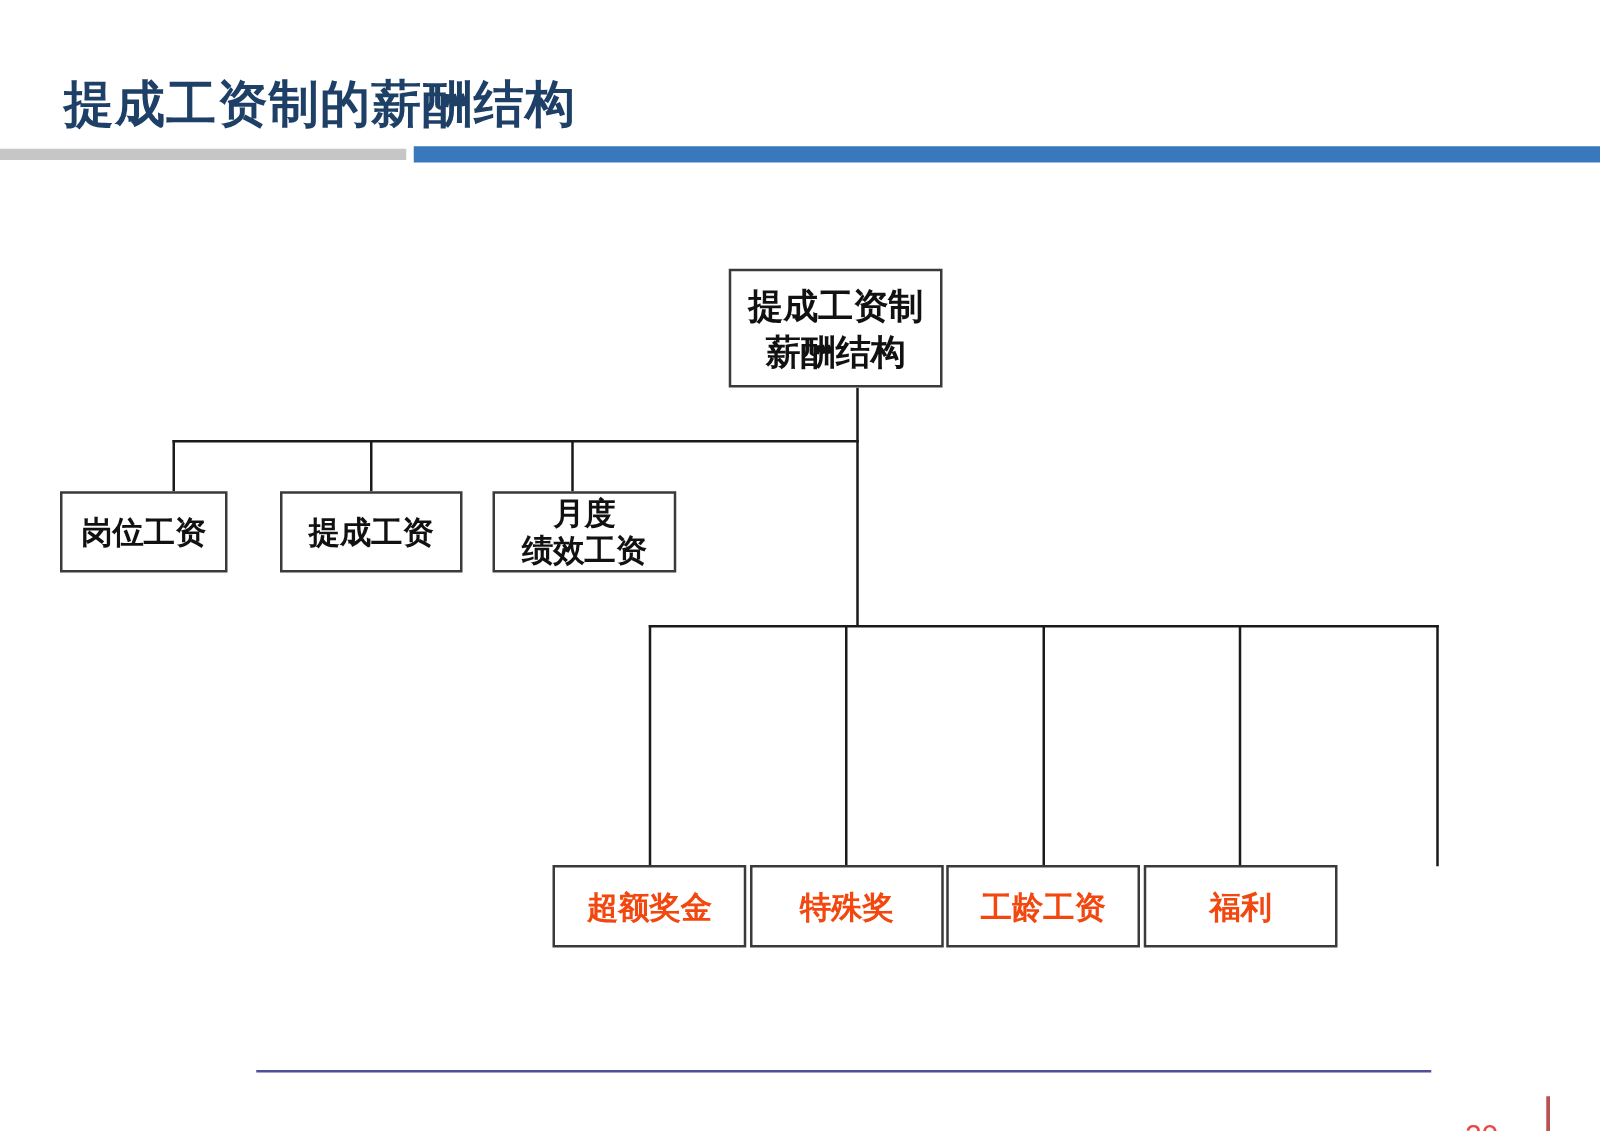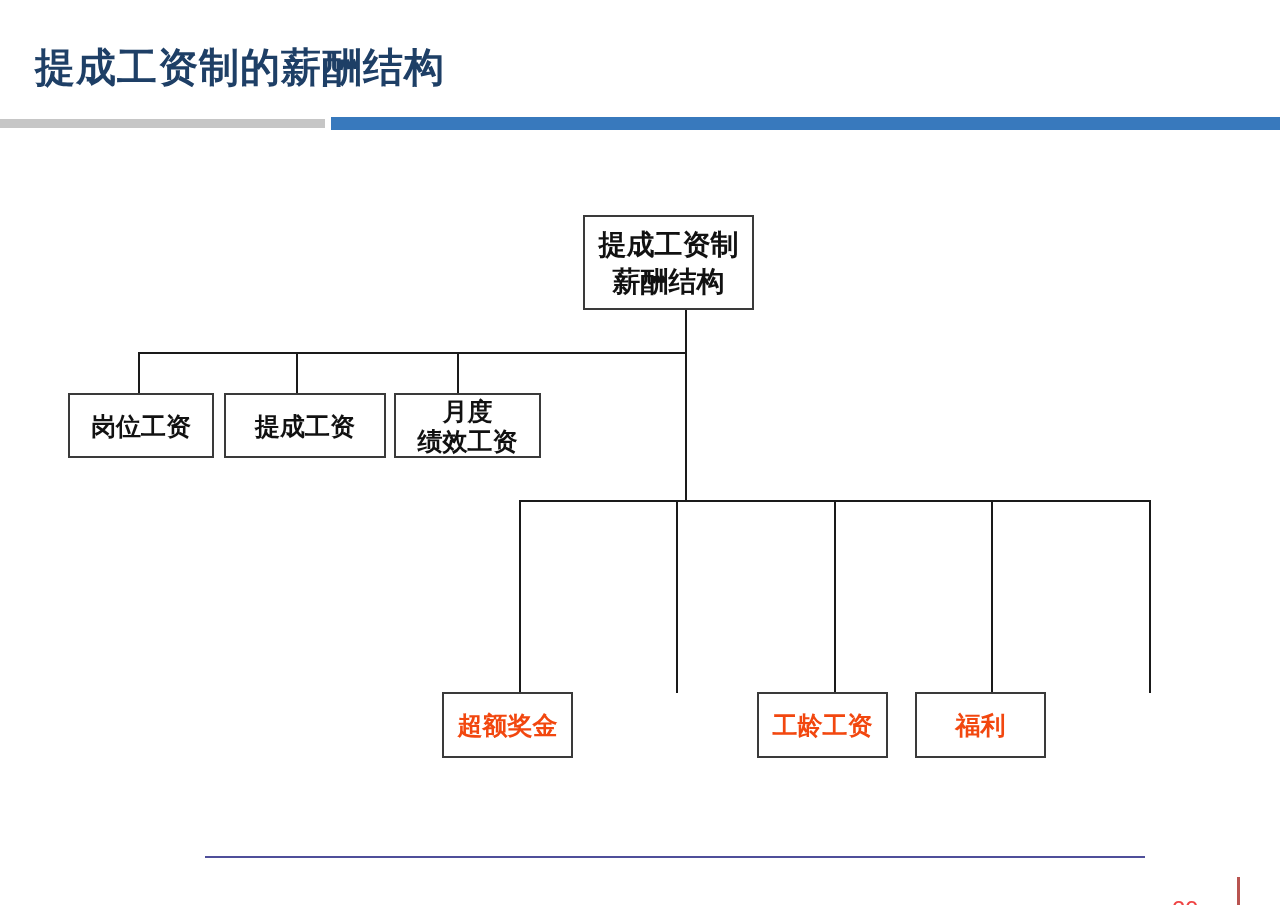--- a/index.html
+++ b/index.html
@@ -14,21 +14,21 @@
   }
   html,body{margin:0;padding:0;background:#fff;}
   .slide{
     position:relative;
     width:1280px;height:905px;
     background:#ffffff;
     overflow:hidden;
     font-family:"Liberation Sans","DejaVu Sans",sans-serif;
   }
   .title{
-    position:absolute;left:35px;top:40px;margin:0;
+    position:absolute;left:35px;top:40px;margin:16px;
     font-size:40px;font-weight:700;color:var(--title);
     letter-spacing:1px;white-space:nowrap;
   }
   .bar{position:absolute;}
   .bar-gray{left:0;top:119px;width:325px;height:9px;background:var(--divider-gray);}
   .bar-blue{left:331px;top:117px;width:949px;height:13px;background:var(--divider-blue);}
 
   .conn{position:absolute;background:var(--connector);}
   .conn.h{height:2px;}
   .conn.v{width:2px;}
@@ -36,21 +36,21 @@
   .node{
     position:absolute;box-sizing:border-box;
     border:2px solid var(--node-border);
     background:#fff;
     display:flex;align-items:center;justify-content:center;
     text-align:center;font-weight:700;color:#111;
     white-space:pre-line;
   }
   .node.root{left:583px;top:215px;width:171px;height:95px;font-size:28px;line-height:37px;}
   .node.lvl{top:393px;height:65px;font-size:25px;line-height:30px;}
-  .node.btm{top:692px;height:66px;width:131px;font-size:25px;color:var(--bottom-node-text);}
+  .node.btm{top:692px;height:66px;width:155px;font-size:25px;color:var(--bottom-node-text);}
 
   .footer-line{position:absolute;left:205px;top:856px;width:940px;height:2px;background:var(--footer-line);}
   .page-number{position:absolute;left:1172px;top:896px;width:44px;text-align:left;font-size:24px;color:#ef4444;}
   .footer-tick{position:absolute;left:1237px;top:877px;width:3px;height:28px;background:var(--footer-tick);}
 </style>
 </head>
 <body>
 
 <div class="slide">
 
@@ -67,26 +67,27 @@
   <div class="conn h" style="left:519px;top:500px;width:632px"></div>
   <div class="conn v" style="left:519px;top:500px;height:193px"></div>
   <div class="conn v" style="left:676px;top:500px;height:193px"></div>
   <div class="conn v" style="left:834px;top:500px;height:193px"></div>
   <div class="conn v" style="left:991px;top:500px;height:193px"></div>
   <div class="conn v" style="left:1149px;top:500px;height:193px"></div>
 
   <div class="node root">提成工资制
 薪酬结构</div>
 
-  <div class="node lvl" style="left:68px;width:146px">岗位工资</div>
-  <div class="node lvl" style="left:224px;width:162px">提成工资</div>
+  <div class="node lvl" style="left:48px;width:134px">岗位工资</div>
+  <div class="node lvl" style="left:224px;width:146px">提成工资</div>
   <div class="node lvl" style="left:394px;width:147px">月度
 绩效工资</div>
 
   <div class="node btm" style="left:442px">超额奖金</div>
+  <div class="node btm" style="left:600px">特殊奖</div>
   <div class="node btm" style="left:757px">工龄工资</div>
   <div class="node btm" style="left:915px">福利</div>
 
   <div class="footer-line"></div>
   <div class="page-number">29</div>
   <div class="footer-tick"></div>
 
 </div>
 
 </body></html>

